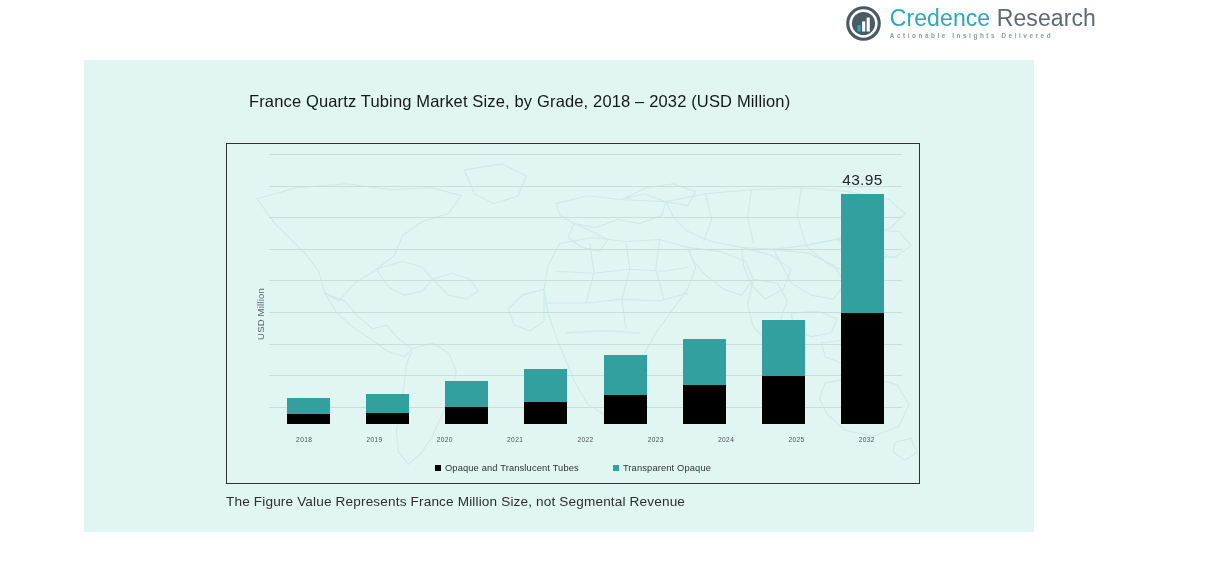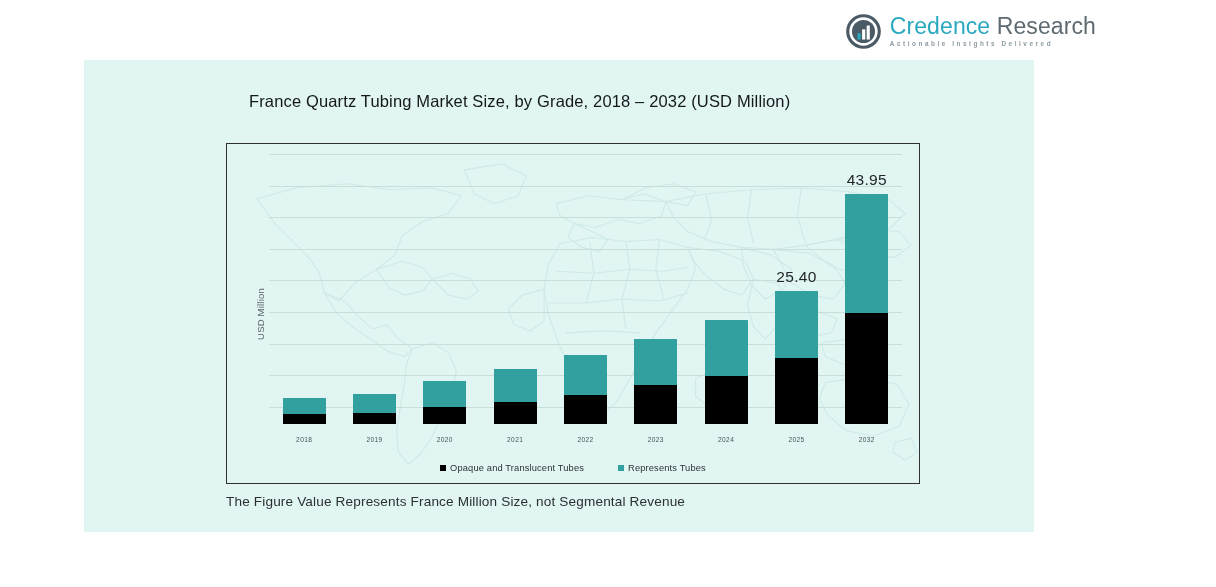--- a/index.html
+++ b/index.html
@@ -11,21 +11,21 @@
     width: 1216px;
     height: 587px;
     font-family: "Liberation Sans", sans-serif;
     position: relative;
     overflow: hidden;
   }
 
   
   #brand {
     position: absolute;
-    top: 14px;
+    top: 6px;
     right: 120px;
     display: flex;
     align-items: center;
     gap: 9px;
   }
   #brand-mark {
     width: 35px;
     height: 35px;
     flex: 0 0 35px;
   }
@@ -328,27 +328,20 @@
               <div class="seg-black" style="background: rgb(0, 0, 0); height: 45.2308%;"></div>
             </div>
           </div>
           <div class="bar-group">
             <div class="bar-stack" style="height: 38.6408%;">
               <div class="seg-teal" style="background: rgb(51, 160, 160); height: 54.2714%;"></div>
               <div class="seg-black" style="background: rgb(0, 0, 0); height: 45.7286%;"></div>
             </div>
           </div>
           <div class="bar-group">
-            <div class="bar-value" style="bottom: calc(49.3204% + 5px);">25.40</div>
-            <div class="bar-stack" style="height: 49.3204%;">
-              <div class="seg-teal" style="background: rgb(51, 160, 160); height: 50.3937%;"></div>
-              <div class="seg-black" style="background: rgb(0, 0, 0); height: 49.6063%;"></div>
-            </div>
-          </div>
-          <div class="bar-group">
             <div class="bar-value" style="bottom: calc(85.3398% + 5px);">43.95</div>
             <div class="bar-stack" style="height: 85.3398%;">
               <div class="seg-teal" style="background: rgb(51, 160, 160); height: 51.9909%;"></div>
               <div class="seg-black" style="background: rgb(0, 0, 0); height: 48.0091%;"></div>
             </div>
           </div>
         </div>
     </div>
 
     <div id="xaxis">
@@ -363,19 +356,19 @@
         <div class="xtick">2032</div>
       </div>
 
     <div id="legend">
         <div class="legend-item">
           <span class="legend-swatch" style="background: rgb(0, 0, 0);"></span>
           <span>Opaque and Translucent Tubes</span>
         </div>
         <div class="legend-item">
           <span class="legend-swatch" style="background: rgb(51, 160, 160);"></span>
-          <span>Represents Tubes</span>
+          <span>Transparent Opaque</span>
         </div>
       </div>
   </div>
 
   <div id="footnote">The Figure Value Represents France Million Size, not Segmental Revenue</div>
 </div>
 
 </body></html>

